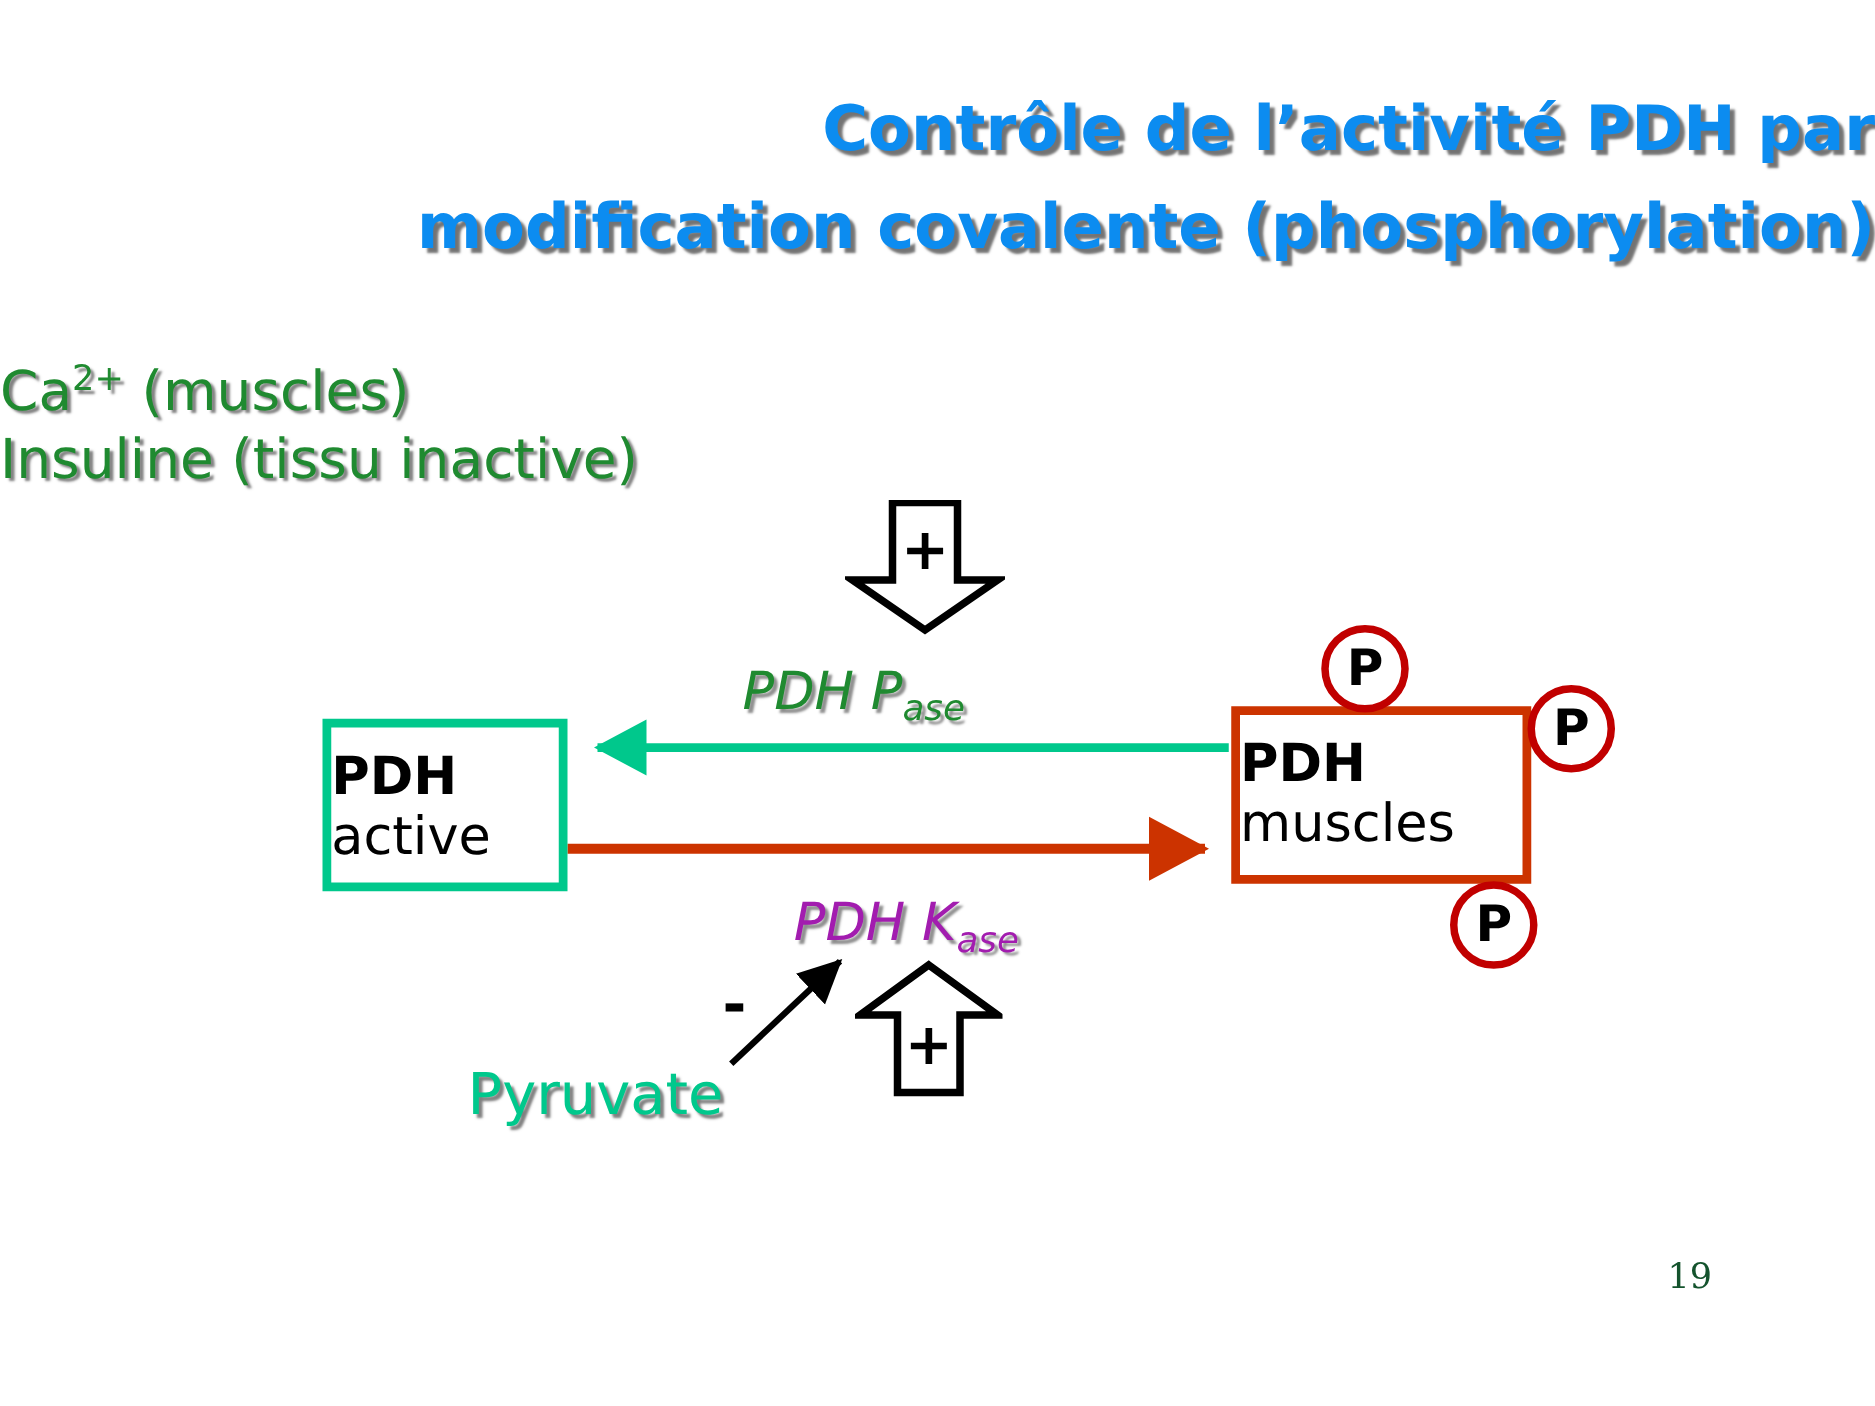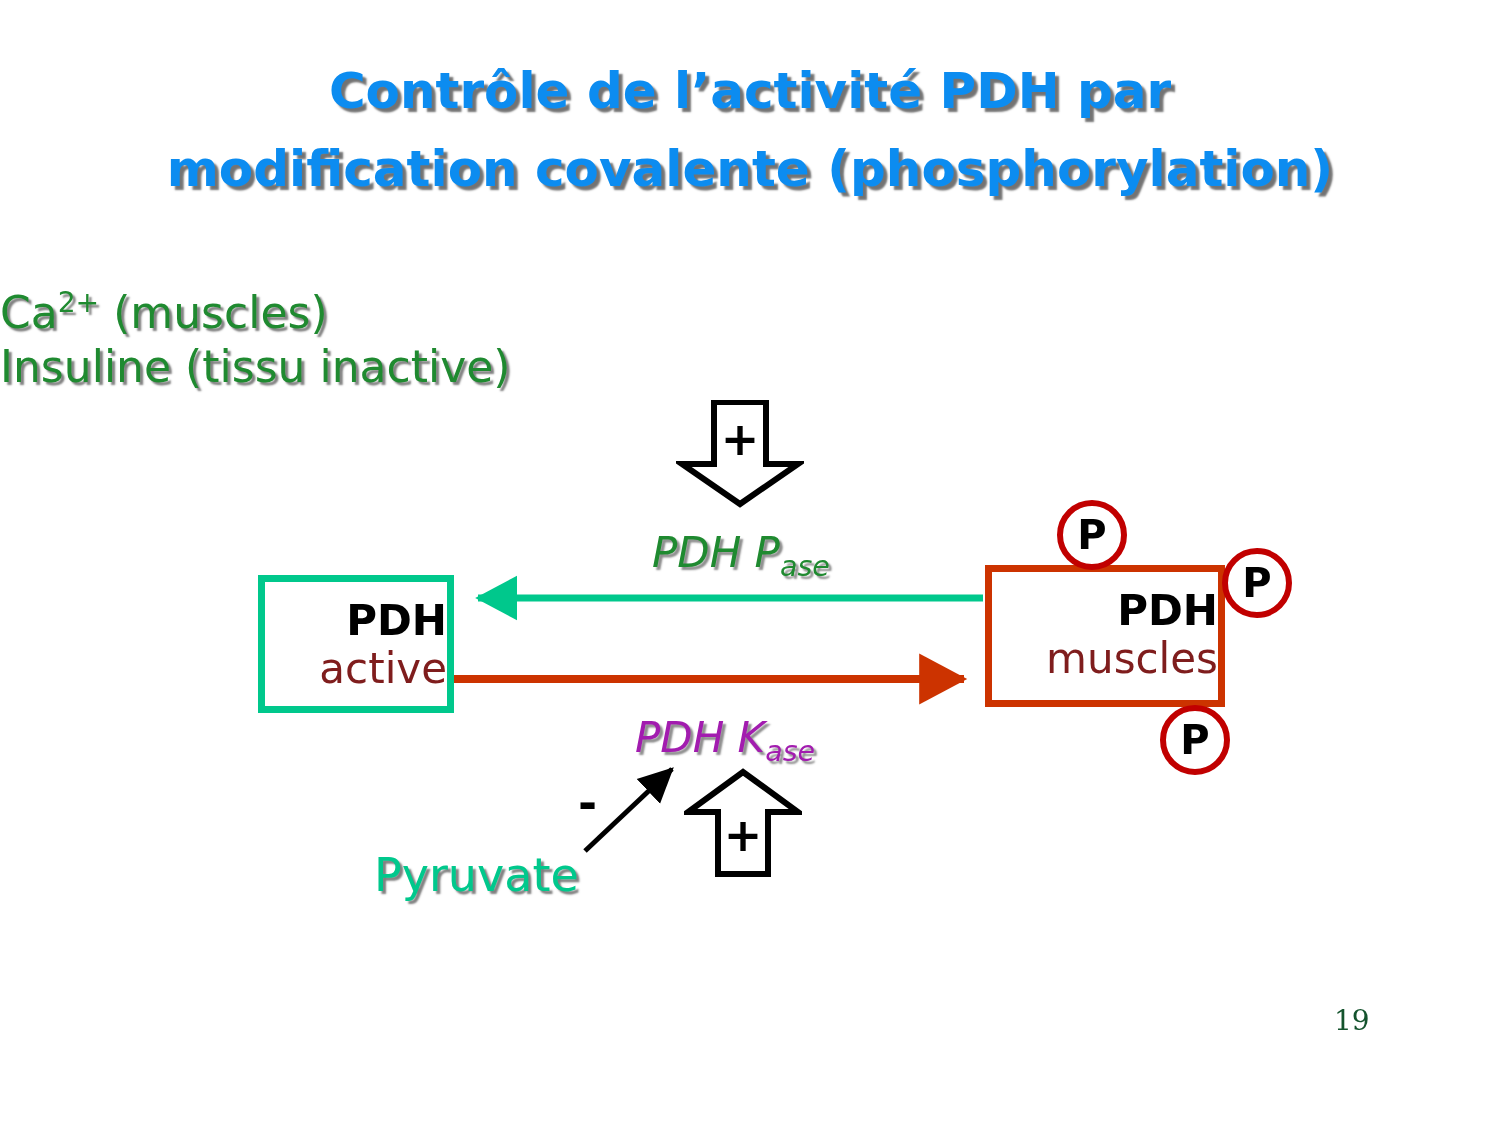--- a/index.html
+++ b/index.html
@@ -15,23 +15,23 @@
     width: 1500px;
     height: 1125px;
     background: #ffffff;
     overflow: hidden;
   }
 
   
   .title-block {
     position: absolute;
     left: 0;
-    top: 52px;
+    top: 64px;
     width: 1500px;
-    text-align: center;
+    text-align: right;
   }
   .title-line {
     font-family: "DejaVu Sans", sans-serif;
     font-weight: bold;
     font-size: 50px;
     line-height: 78px;
     color: #0C8CF0;
     text-shadow: 4px 4px 2px rgba(0,0,0,0.55);
     letter-spacing: 0px;
     white-space: nowrap;
@@ -72,36 +72,35 @@
   #arrow-down-plus { left: 676px; top: 400px; width: 128px; height: 108px; }
   #arrow-down-plus .sign { top: 16px; }
   #arrow-up-plus { left: 684px; top: 768px; width: 118px; height: 110px; }
   #arrow-up-plus .sign { top: 44px; }
 
   
   .pdh-box {
     position: absolute;
     box-sizing: border-box;
     background: #ffffff;
-    text-align: right;
+    text-align: left;
     line-height: 1.0;
-    padding-left: 21px;
   }
   .pdh-box .nm {
     font-family: "DejaVu Sans", sans-serif;
     font-weight: bold;
     font-size: 42px;
     color: #000000;
     display: block;
   }
   .pdh-box .st {
     font-family: "DejaVu Sans", sans-serif;
     font-weight: normal;
     font-size: 42px;
-    color: #7f1d1d;
+    color: #000000;
     display: block;
     margin-top: 6px;
   }
   #box-active {
     left: 258px; top: 575px; width: 196px; height: 138px;
     border: 7px solid #00C88C;
     padding-top: 18px;
   }
   #box-inactive {
     left: 985px; top: 565px; width: 240px; height: 142px;
@@ -134,21 +133,21 @@
     font-family: "DejaVu Sans", sans-serif;
     font-style: italic;
     font-size: 42px;
     white-space: nowrap;
     text-shadow: 3px 3px 2px rgba(0,0,0,0.45);
   }
   .enzyme-label .sub {
     font-size: 0.68em;
     vertical-align: sub;
   }
-  #label-pase { left: 652px; top: 528px; color: #1F8A30; }
+  #label-pase { left: 594px; top: 528px; color: #1F8A30; }
   #label-kase { left: 635px; top: 713px; color: #a21caf; }
 
   
   #pyruvate-label {
     position: absolute;
     left: 374px; top: 848px;
     font-family: "DejaVu Sans", sans-serif;
     font-size: 46px;
     color: #00C88C;
     text-shadow: 3px 3px 2px rgba(0,0,0,0.5);

